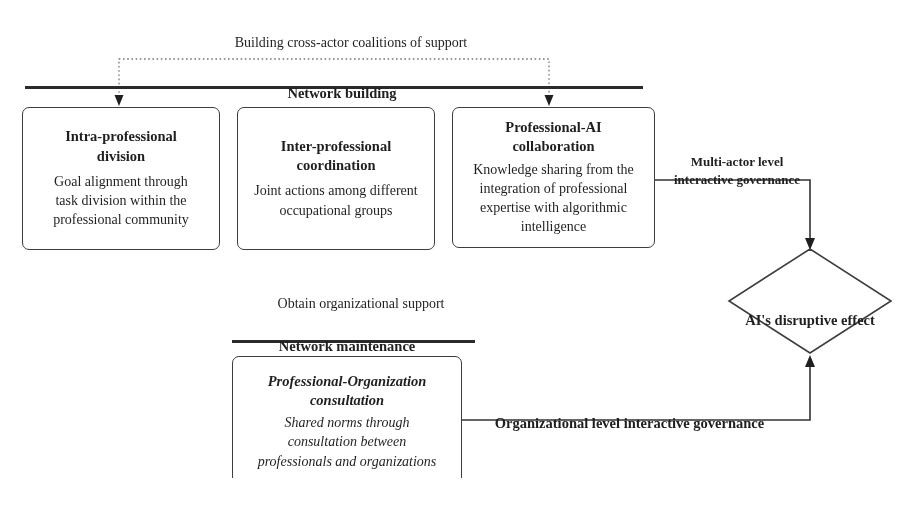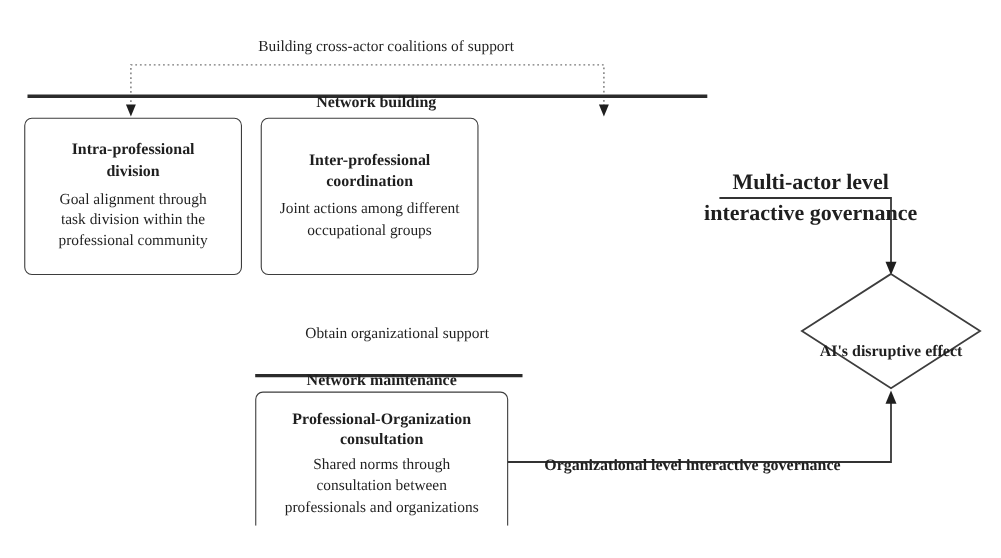--- a/index.html
+++ b/index.html
@@ -84,31 +84,39 @@
 professional community</div>
   </div>
 
   <div class="box" style="left:237px;top:107px;width:198px;height:143px;justify-content:center;">
     <div class="title">Inter-professional
 coordination</div>
     <div class="body">Joint actions among different
 occupational groups</div>
   </div>
 
+  <div class="box" style="left:452px;top:107px;width:203px;height:141px;padding:6px 8px;">
+    <div class="title" style="margin-bottom:3px;">Professional-AI
+collaboration</div>
+    <div class="body">Knowledge sharing from the
+integration of professional
+expertise with algorithmic
+intelligence</div>
+  </div>
 
-  <div class="lbl bold" style="left:637px;top:135px;width:200px;font-size:20px;">Multi-actor level
+  <div class="lbl bold" style="left:637px;top:135px;width:200px;font-size:13px;">Multi-actor level
 interactive governance</div>
 
   <div class="lbl bold" style="left:729px;top:292px;width:162px;font-size:14.5px;">AI's disruptive effect</div>
 
   <div class="lbl" style="left:261px;top:294px;width:200px;">Obtain organizational support</div>
 
   <div class="lbl bold" style="left:247px;top:318px;width:200px;font-size:14.5px;">Network maintenance</div>
 
-  <div class="box" style="left:232px;top:356px;width:230px;height:131px;">
+  <div class="box" style="left:232px;top:356px;width:230px;height:131px;font-style:italic;">
     <div class="title" style="margin-bottom:3px;">Professional-Organization
 consultation</div>
     <div class="body">Shared norms through
 consultation between
 professionals and organizations</div>
   </div>
 
   <div class="lbl bold" style="left:482px;top:395px;width:295px;font-size:14.5px;white-space:nowrap;">Organizational level interactive governance</div>
 
 </div>

